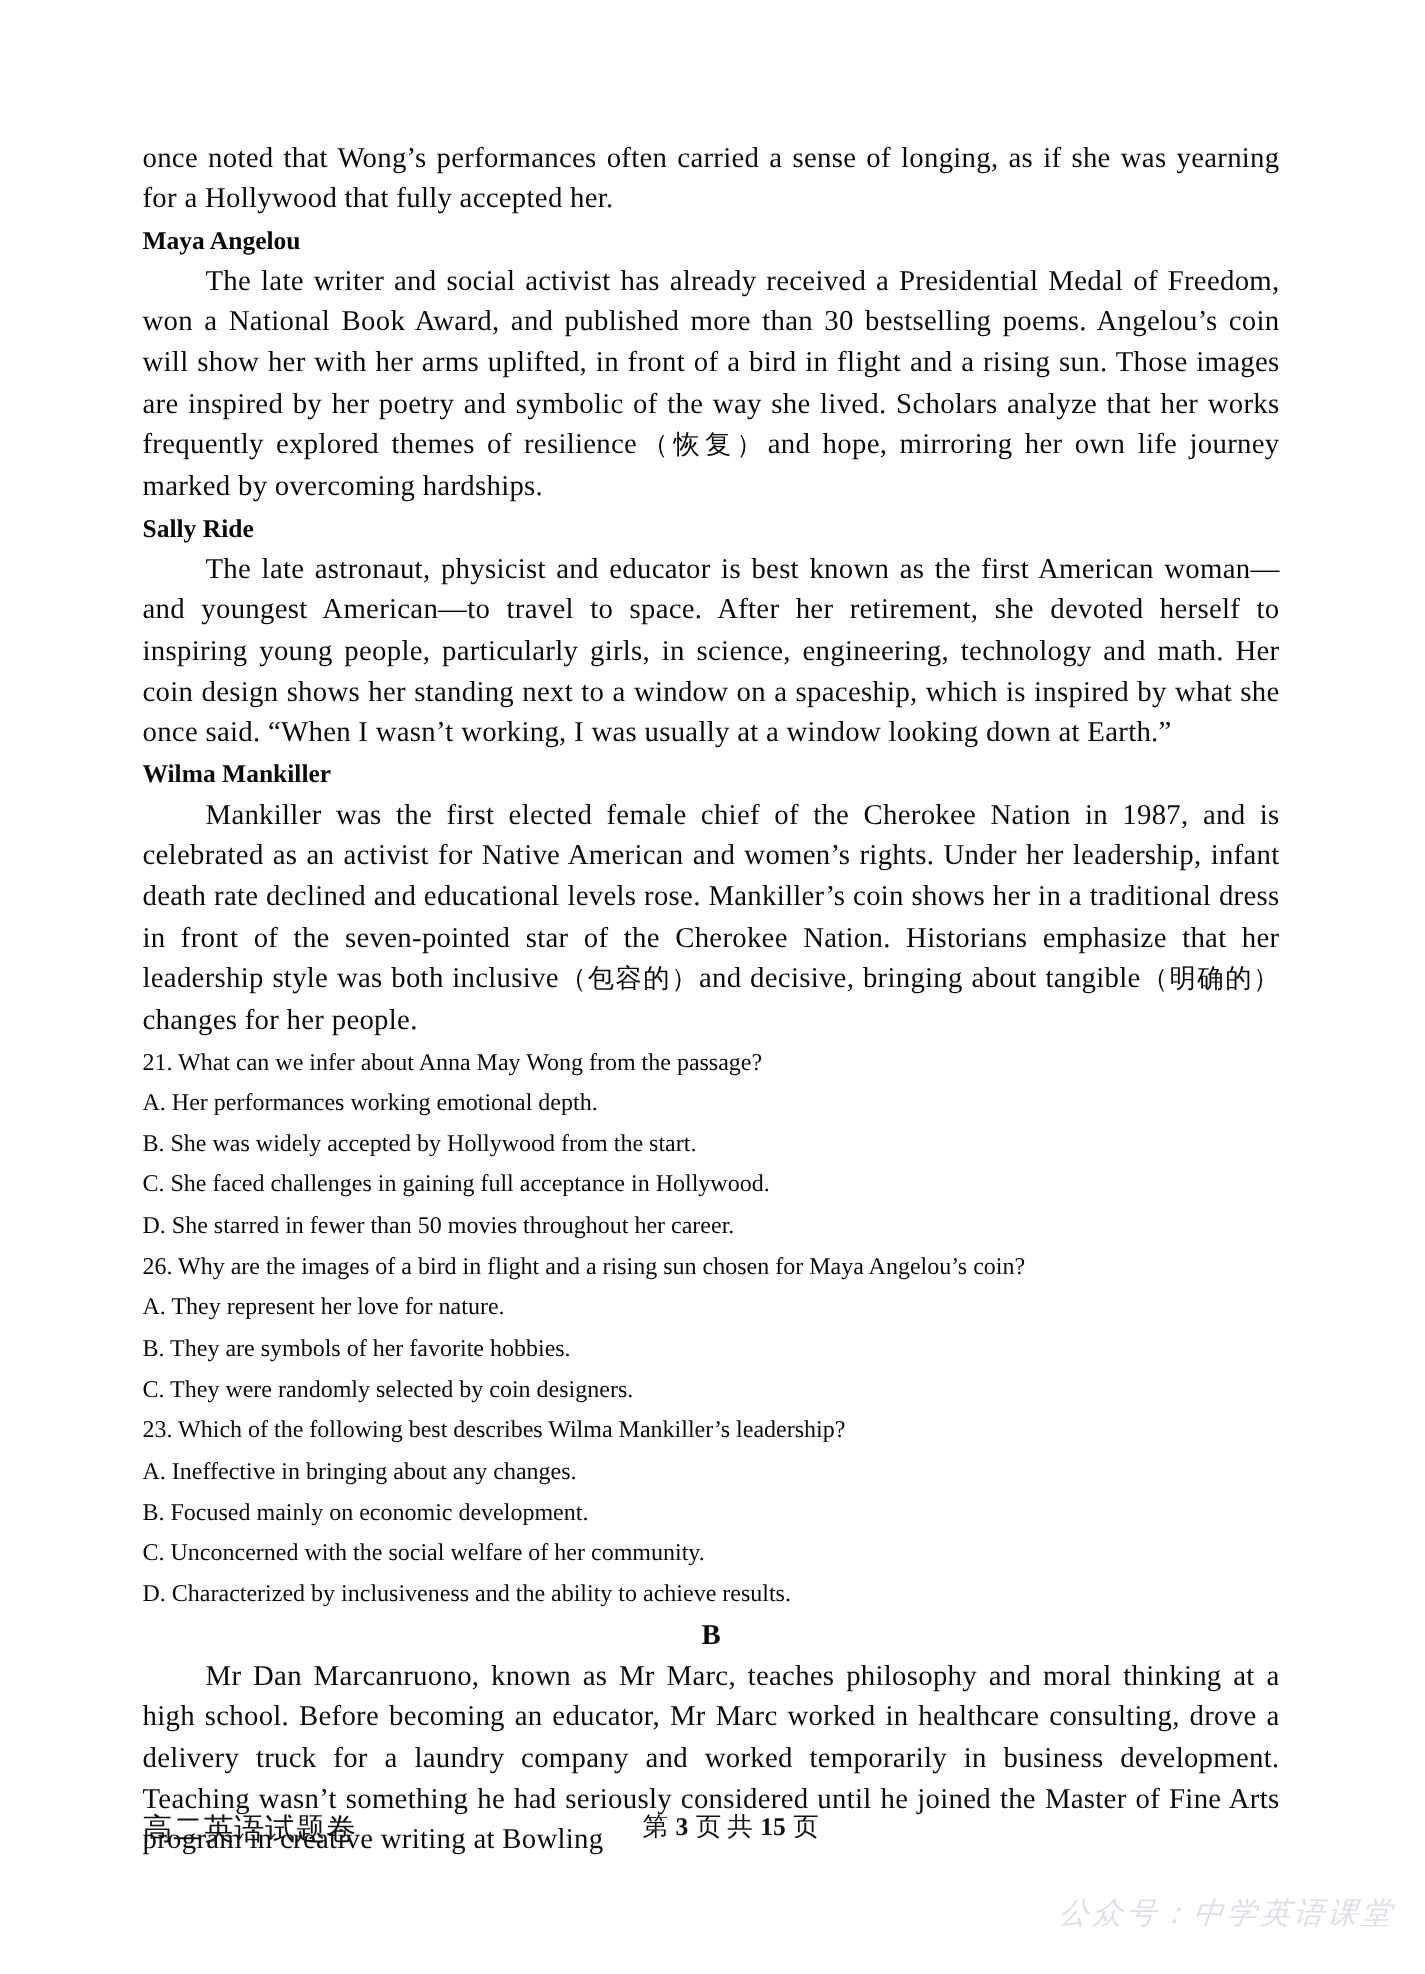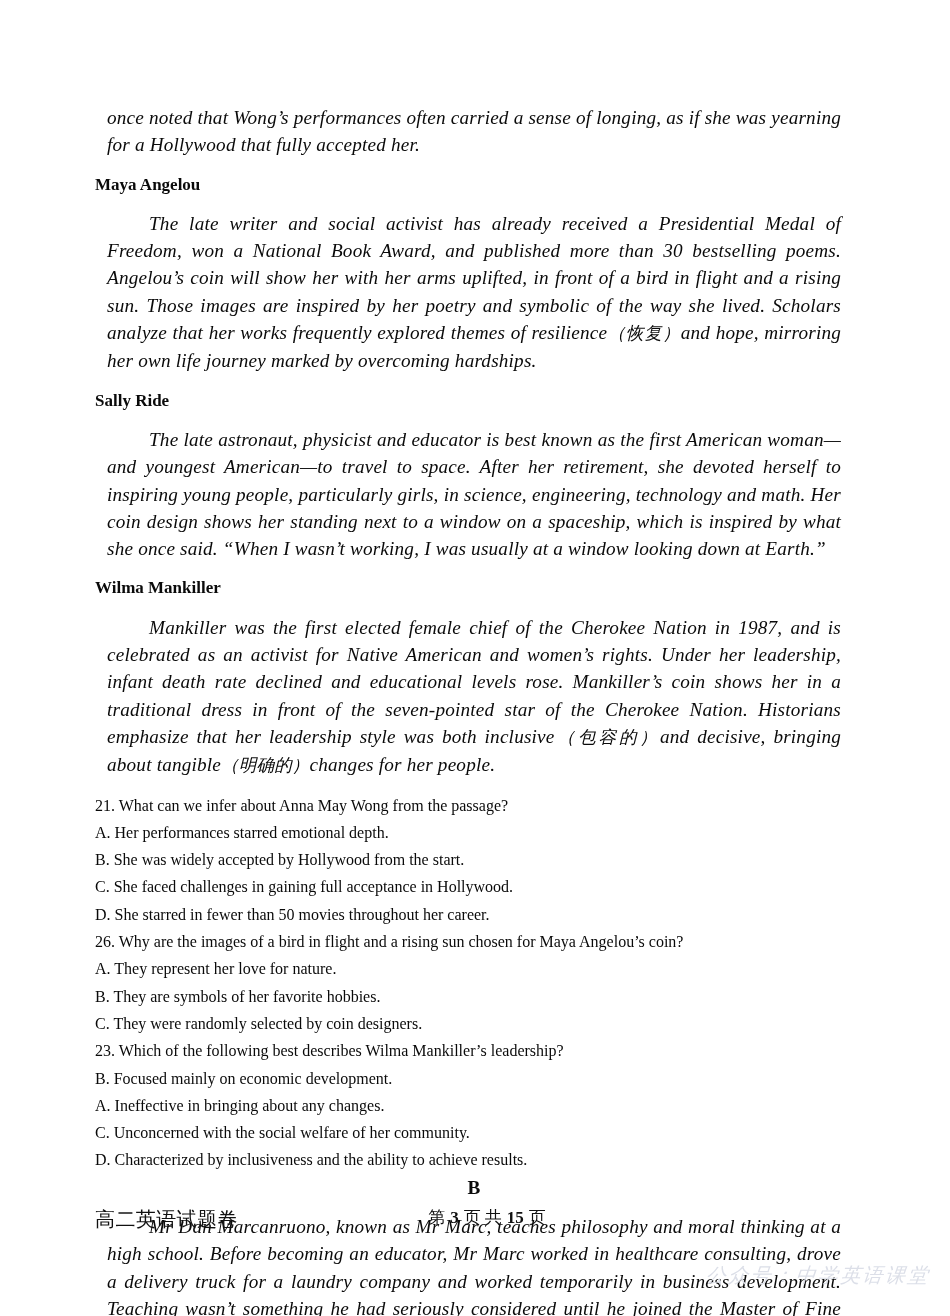--- a/index.html
+++ b/index.html
@@ -31,24 +31,23 @@
     top: 92px;
     width: 758px;
   }
 
   
   .para {
     font-size: 19.2px;
     line-height: 27.3px;
     text-align: justify;
     text-justify: inter-word;
-    margin: 12px;
+    margin: 0;
     hyphens: none;
     letter-spacing: 0.01em;
-    font-style: italic;
   }
   .para.indent { text-indent: 42px; }
 
   .subhead {
     font-size: 17px;
     line-height: 27.3px;
     font-weight: bold;
     margin: 0;
     text-align: left;
   }
@@ -133,33 +132,33 @@
     <p class="subhead">Maya Angelou</p>
     <p class="para indent"><span>The late writer and social activist has already received a Presidential Medal of Freedom, won a National Book Award, and published more than 30 bestselling poems. Angelou’s coin will show her with her arms uplifted, in front of a bird in flight and a rising sun. Those images are inspired by her poetry and symbolic of the way she lived. Scholars analyze that her works frequently explored themes of resilience</span><span class="cn">（恢复）</span><span>and hope, mirroring her own life journey marked by overcoming hardships.</span></p>
 
     <p class="subhead">Sally Ride</p>
     <p class="para indent">The late astronaut, physicist and educator is best known as the first American woman—and youngest American—to travel to space. After her retirement, she devoted herself to inspiring young people, particularly girls, in science, engineering, technology and math. Her coin design shows her standing next to a window on a spaceship, which is inspired by what she once said. “When I wasn’t working, I was usually at a window looking down at Earth.”</p>
 
     <p class="subhead">Wilma Mankiller</p>
     <p class="para indent"><span>Mankiller was the first elected female chief of the Cherokee Nation in 1987, and is celebrated as an activist for Native American and women’s rights. Under her leadership, infant death rate declined and educational levels rose. Mankiller’s coin shows her in a traditional dress in front of the seven-pointed star of the Cherokee Nation. Historians emphasize that her leadership style was both inclusive</span><span class="cn">（包容的）</span><span>and decisive, bringing about tangible</span><span class="cn">（明确的）</span><span>changes for her people.</span></p>
 
     <p class="qline">21. What can we infer about Anna May Wong from the passage?</p>
-    <p class="qline">A. Her performances starred emotional depth.</p>
+    <p class="qline">A. Her performances working emotional depth.</p>
     <p class="qline">B. She was widely accepted by Hollywood from the start.</p>
     <p class="qline">C. She faced challenges in gaining full acceptance in Hollywood.</p>
     <p class="qline">D. She starred in fewer than 50 movies throughout her career.</p>
 
     <p class="qline">26. Why are the images of a bird in flight and a rising sun chosen for Maya Angelou’s coin?</p>
     <p class="qline">A. They represent her love for nature.</p>
     <p class="qline">B. They are symbols of her favorite hobbies.</p>
     <p class="qline">C. They were randomly selected by coin designers.</p>
 
     <p class="qline">23. Which of the following best describes Wilma Mankiller’s leadership?</p>
+    <p class="qline">A. Ineffective in bringing about any changes.</p>
     <p class="qline">B. Focused mainly on economic development.</p>
-    <p class="qline">A. Ineffective in bringing about any changes.</p>
     <p class="qline">C. Unconcerned with the social welfare of her community.</p>
     <p class="qline">D. Characterized by inclusiveness and the ability to achieve results.</p>
 
     <p class="section-letter">B</p>
     <p class="para indent">Mr Dan Marcanruono, known as Mr Marc, teaches philosophy and moral thinking at a high school. Before becoming an educator, Mr Marc worked in healthcare consulting, drove a delivery truck for a laundry company and worked temporarily in business development. Teaching wasn’t something he had seriously considered until he joined the Master of Fine Arts program in creative writing at Bowling</p>
 
   </div>
 
   <div class="footer">
     <span class="footer-left">高二英语试题卷</span>

